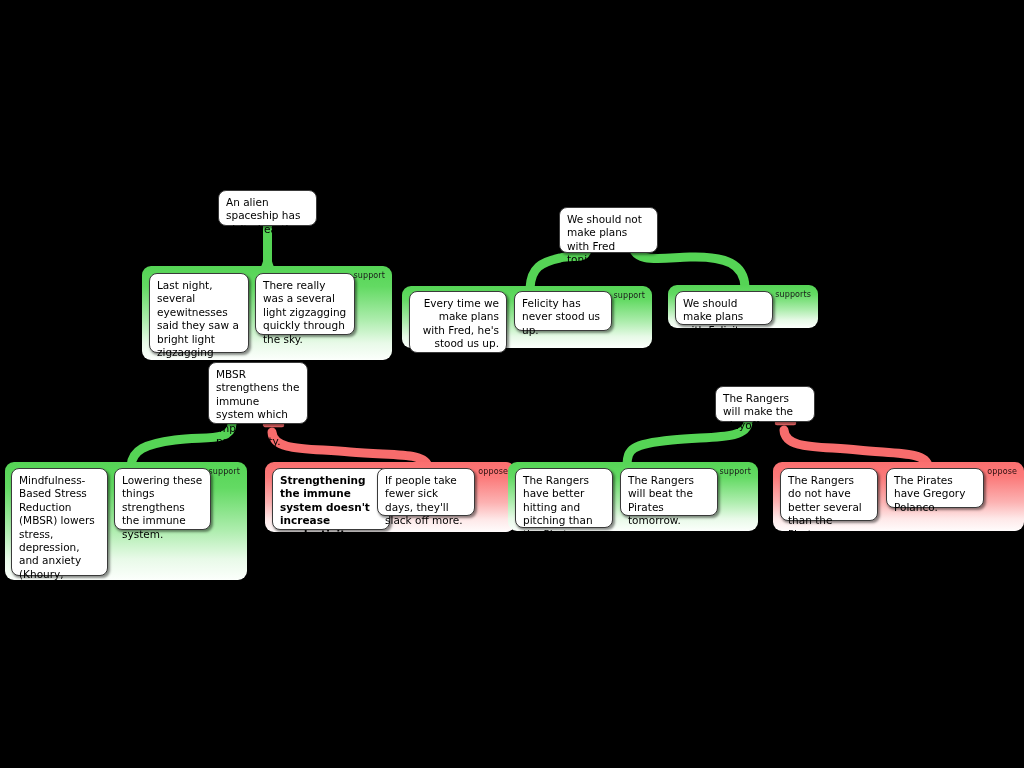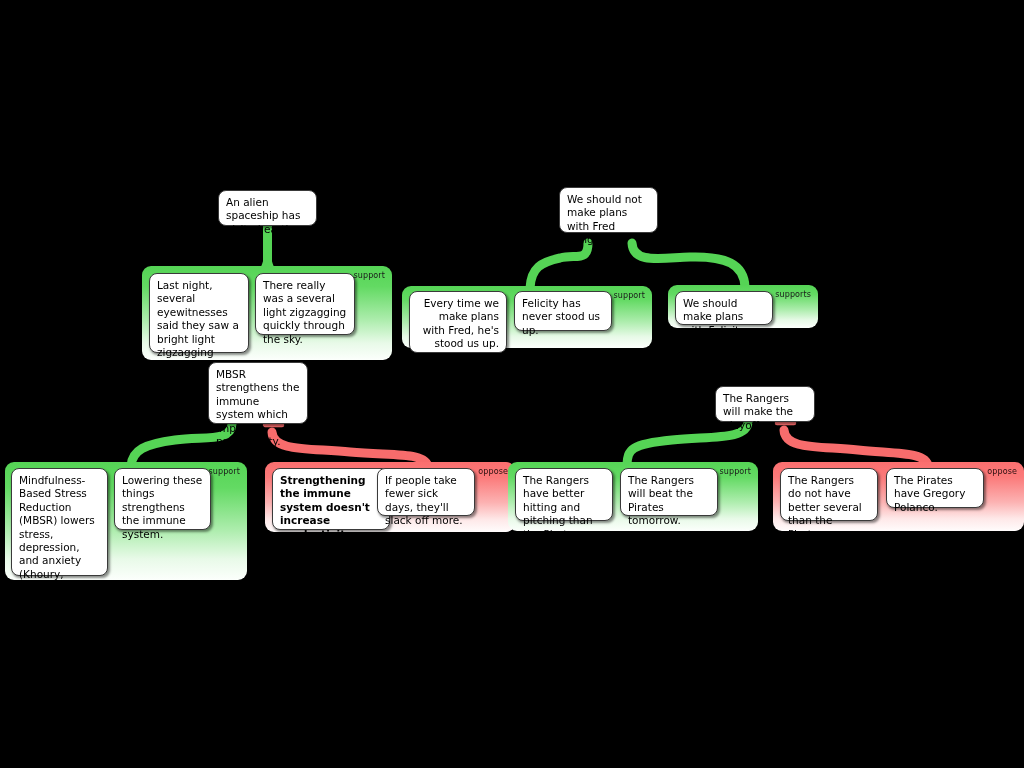--- a/index.html
+++ b/index.html
@@ -123,21 +123,21 @@
   <div class="cluster support" style="left:142px; top:266px; width:250px; height:94px;">
     <span class="cluster-label">support</span>
   </div>
   <div class="reason-card" style="left:149px; top:273px; width:100px; height:80px;">
     <span>Last night, several eyewitnesses said they saw a bright light zigzagging quickly through the sky.</span>
   </div>
   <div class="reason-card" style="left:255px; top:273px; width:100px; height:62px;">
     <span>There really was a several light zigzagging quickly through the sky.</span>
   </div>
 
-  <div class="card top-claim" style="left:559px; top:187px; width:99px; height:46px;">
+  <div class="card top-claim" style="left:559px; top:207px; width:99px; height:46px;">
     <span>We should not make plans with Fred tonight.</span>
   </div>
 
   <div class="cluster support" style="left:402px; top:286px; width:250px; height:62px;">
     <span class="cluster-label">support</span>
   </div>
   <div class="reason-card" style="left:409px; top:291px; width:98px; height:62px;text-align:right;">
     <span>Every time we make plans with Fred, he's stood us up.</span>
   </div>
   <div class="reason-card" style="left:514px; top:291px; width:98px; height:40px;">
@@ -175,21 +175,21 @@
     <span>If people take fewer sick days, they'll slack off more.</span>
   </div>
 
   <div class="card top-claim" style="left:715px; top:386px; width:100px; height:36px;">
     <span>The Rangers will make the playoffs.</span>
   </div>
 
   <div class="cluster support" style="left:508px; top:462px; width:250px; height:69px;">
     <span class="cluster-label">support</span>
   </div>
-  <div class="reason-card" style="left:515px; top:468px; width:98px; height:53px;">
+  <div class="reason-card" style="left:515px; top:468px; width:98px; height:60px;">
     <span>The Rangers have better hitting and pitching than the Pirates.</span>
   </div>
   <div class="reason-card" style="left:620px; top:468px; width:98px; height:48px;">
     <span>The Rangers will beat the Pirates tomorrow.</span>
   </div>
 
   <div class="cluster oppose" style="left:773px; top:462px; width:251px; height:69px;">
     <span class="cluster-label">oppose</span>
   </div>
   <div class="reason-card" style="left:780px; top:468px; width:98px; height:53px;">

